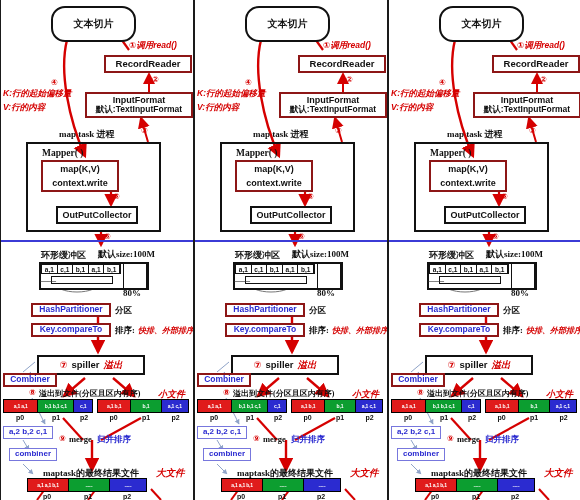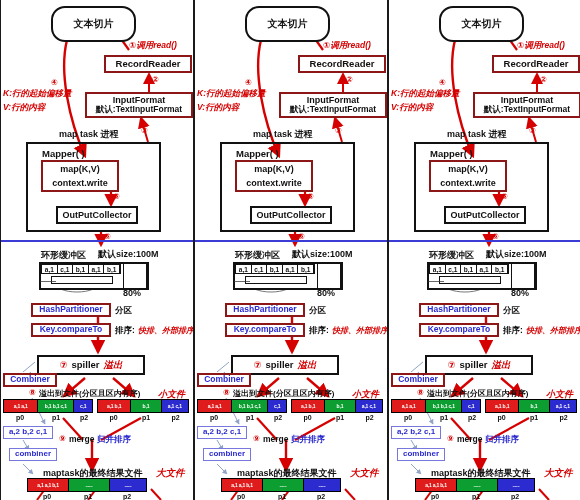--- a/index.html
+++ b/index.html
@@ -27,21 +27,21 @@
   .bx{position:absolute;box-sizing:border-box;display:flex;align-items:center;
       justify-content:center;text-align:center;line-height:1.12;}
   .blk{border:2px solid #111;background:#fff;color:#111;font-weight:bold;}
   .dred{border:2px solid #8d1616;background:#fff;color:#111;font-weight:bold;}
   .roundbx{border:2.5px solid #111;border-radius:14px;background:#fff;color:#111;font-weight:bold;}
   .bluebox{border:1.5px solid #7777dd;background:#fff;color:#2b2bd0;font-weight:bold;}
   .redbord-blue{border:2px solid #8d1616;background:#fff;color:#2b2bd0;font-weight:bold;}
 
   
   .tx{position:absolute;white-space:nowrap;font-weight:bold;}
-  .t-blk{color:#111;}
+  .t-blk{color:#111;font-family:Liberation Serif, serif;}
   .t-red{color:#d50000;font-style:italic;}
   .t-blue{color:#2b2bd0;}
 
   
   .arrows{position:absolute;left:0;top:0;width:193px;height:500px;pointer-events:none;}
 
   
   .bufwrap{position:absolute;border:2px solid #111;background:#fff;box-sizing:border-box;}
   .bufcells{position:absolute;border:1.5px solid #111;box-sizing:border-box;background:#fff;}
   .bufslot{position:absolute;border:1.5px solid #111;background:#fff;box-sizing:border-box;}

